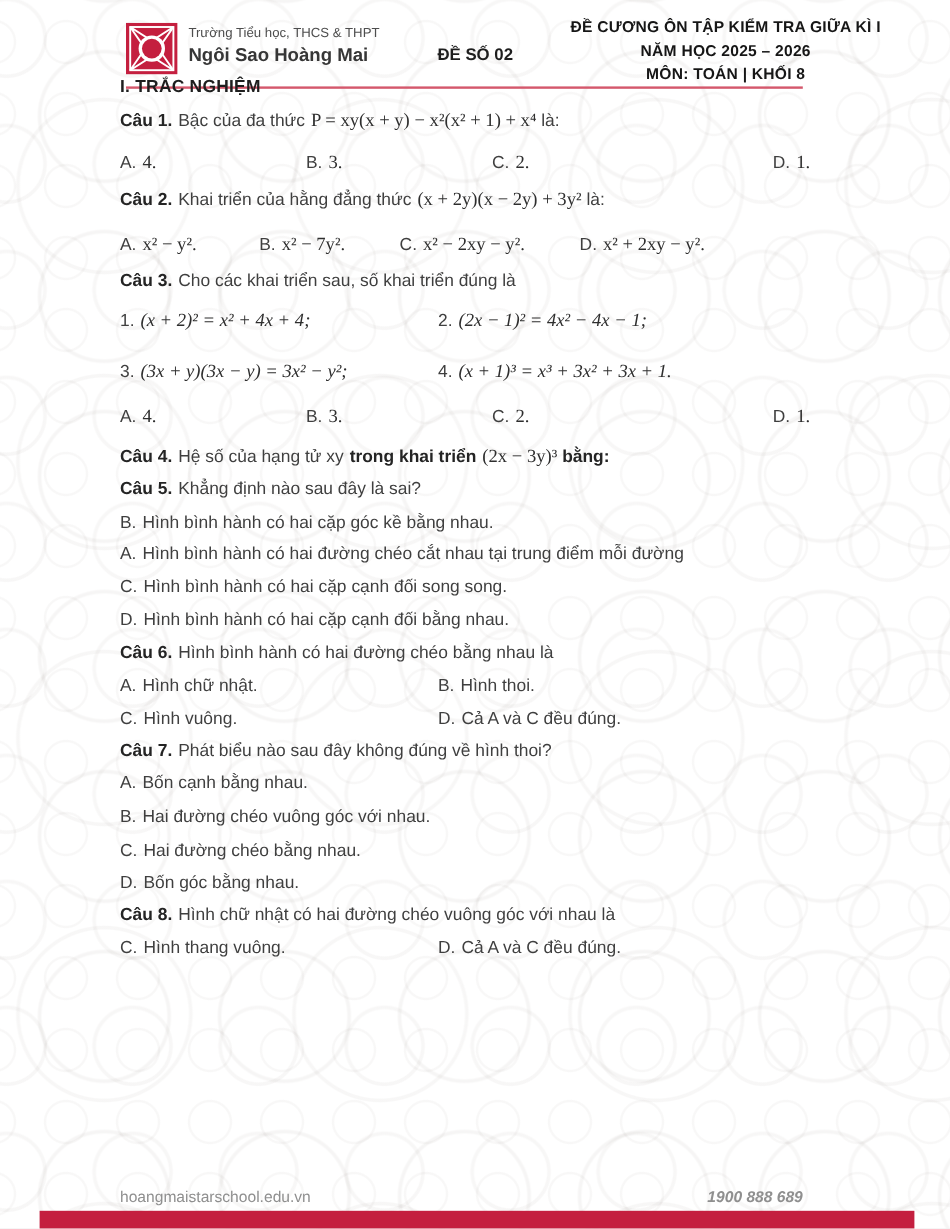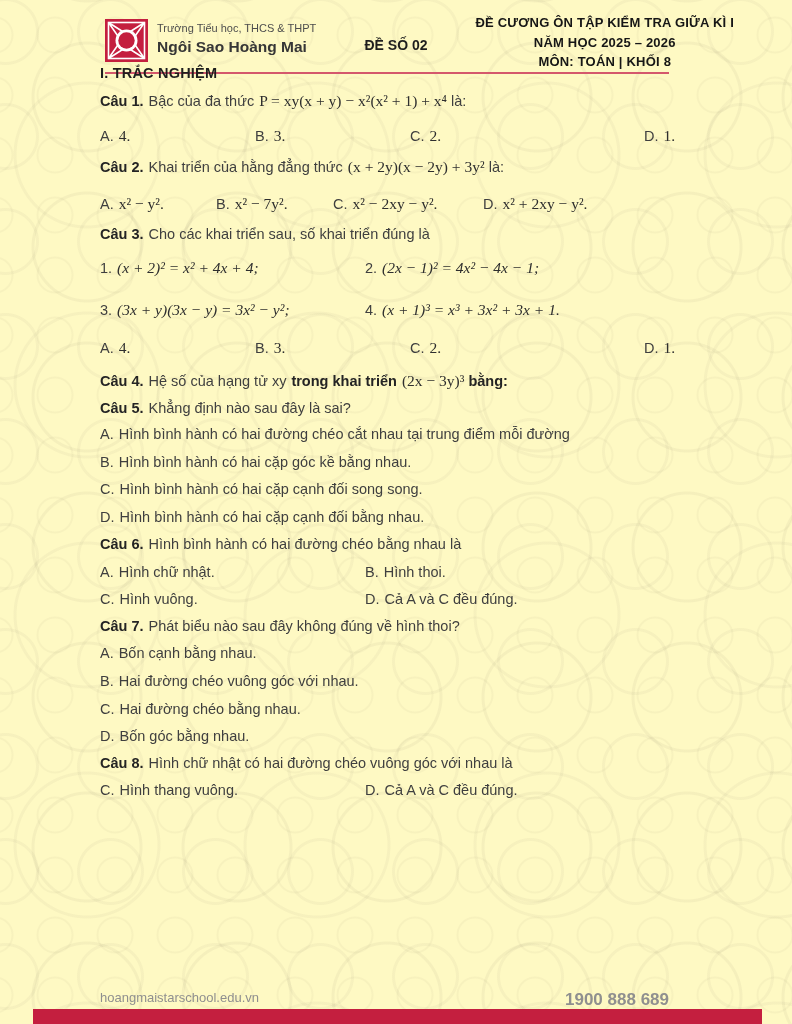--- a/index.html
+++ b/index.html
@@ -1,18 +1,18 @@
 <!DOCTYPE html>
 <html><head>
 <meta charset="utf-8">
 <style>
   html,body { margin:0; padding:0; background:#e8e8e8; }
   .page {
     position:relative; width:792px; height:1024px; margin:0 auto;
-    background:#fef9c3; overflow:hidden;
+    background:#ffffff; overflow:hidden;
     font-family:"Liberation Sans", sans-serif;
     color:#3f3f3f;
   }
   
   .page::before {
     content:""; position:absolute; inset:0; pointer-events:none;
     background-image:
       radial-gradient(circle, rgba(80,65,55,0) 52px, rgba(80,65,55,0.05) 53px, rgba(80,65,55,0.05) 55px, rgba(80,65,55,0) 56px),
       radial-gradient(circle, rgba(80,65,55,0) 30px, rgba(80,65,55,0.045) 31px, rgba(80,65,55,0.045) 33px, rgba(80,65,55,0) 34px),
       radial-gradient(circle, rgba(80,65,55,0) 70px, rgba(80,65,55,0.045) 71px, rgba(80,65,55,0.045) 73px, rgba(80,65,55,0) 74px),
@@ -49,21 +49,21 @@
   .grid2  { display:grid; grid-template-columns:265px auto; }
   .ol { margin-right:5px; }
 
   
   .mt8{margin-top:8px}.mt9{margin-top:9px}.mt10{margin-top:10px}.mt12{margin-top:12px}
   .mt13{margin-top:13px}.mt15{margin-top:15px}.mt16{margin-top:16px}.mt17{margin-top:17px}
   .mt19{margin-top:19px}.mt20{margin-top:20px}.mt24{margin-top:24px}
 
   
   .footer-site  { position:absolute; left:100px; top:990px; font-size:13px; color:#8f8f8f; font-weight:normal; }
-  .footer-phone { position:absolute; right:123px; top:990px; font-size:17px; color:#8f8f8f; font-weight:bold; }
+  .footer-phone { position:absolute; right:123px; top:990px; font-size:13px; color:#8f8f8f; font-weight:bold;font-style:italic; }
   .footer-bar   { position:absolute; left:33px; bottom:0; width:729px; height:15px; background:#c41f3f; }
 </style>
 </head>
 <body>
 
 <div class="page">
 
   <div class="school">
     <svg width="43" height="43" viewBox="0 0 43 43">
       <rect width="43" height="43" fill="#c41f3f"></rect>
@@ -129,22 +129,22 @@
       <span><span class="ol">D.</span><span class="m">1.</span></span>
     </div>
 
     <div class="row mt15">
       <span class="qlabel">Câu 4.</span><span class="qpre">Hệ số của hạng tử xy</span><span class="qmid">trong khai triển</span><span class="m">(2x − 3y)³</span> <span class="qpost-bold">bằng:</span>
     </div>
 
     <div class="row mt9">
       <span class="qlabel">Câu 5.</span><span>Khẳng định nào sau đây là sai?</span>
     </div>
+    <div class="row mt10"><span class="ol">B.</span><span>Hình bình hành có hai cặp góc kề bằng nhau.</span></div>
     <div class="row mt8"><span class="ol">A.</span><span>Hình bình hành có hai đường chéo cắt nhau tại trung điểm mỗi đường</span></div>
-    <div class="row mt10"><span class="ol">B.</span><span>Hình bình hành có hai cặp góc kề bằng nhau.</span></div>
     <div class="row mt9"><span class="ol">C.</span><span>Hình bình hành có hai cặp cạnh đối song song.</span></div>
     <div class="row mt10"><span class="ol">D.</span><span>Hình bình hành có hai cặp cạnh đối bằng nhau.</span></div>
 
     <div class="row mt9">
       <span class="qlabel">Câu 6.</span><span>Hình bình hành có hai đường chéo bằng nhau là</span>
     </div>
     <div class="row mt10 grid2">
       <span><span class="ol">A.</span><span>Hình chữ nhật.</span></span>
       <span><span class="ol">B.</span><span>Hình thoi.</span></span>
     </div>

